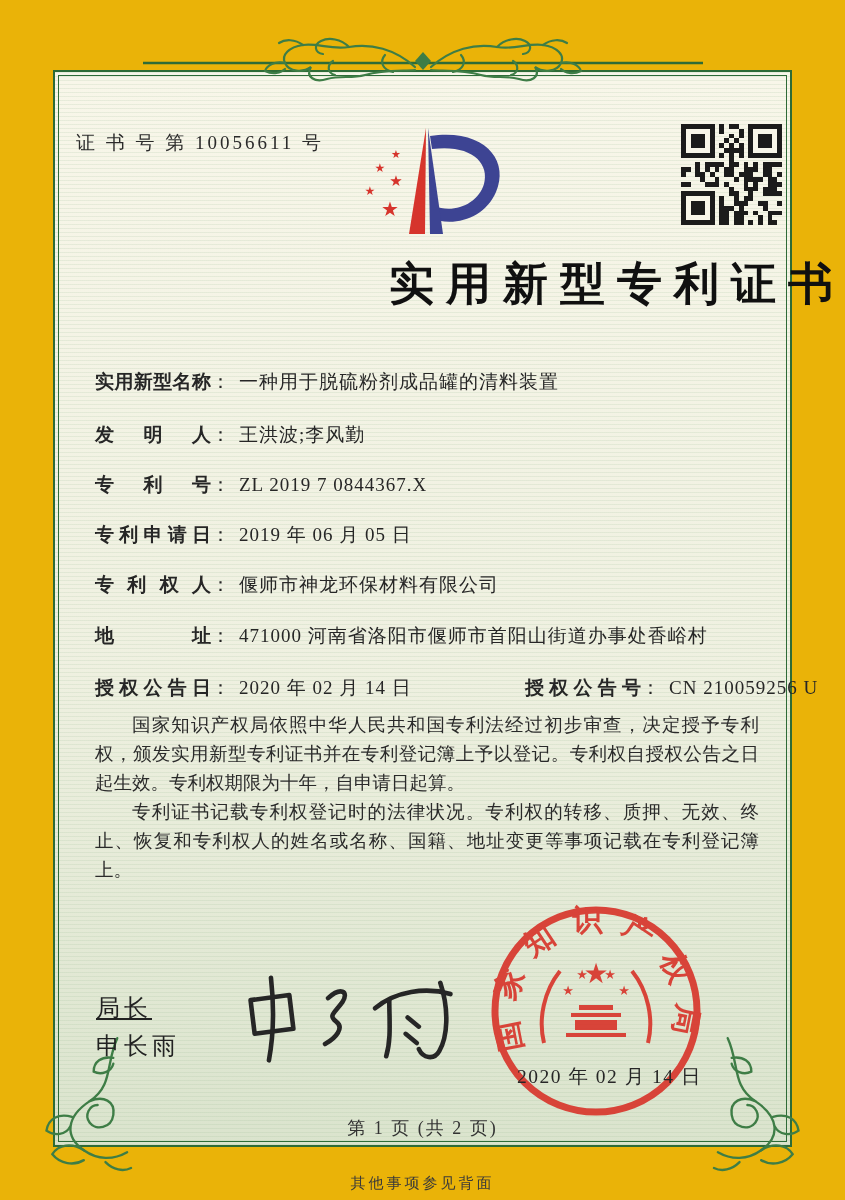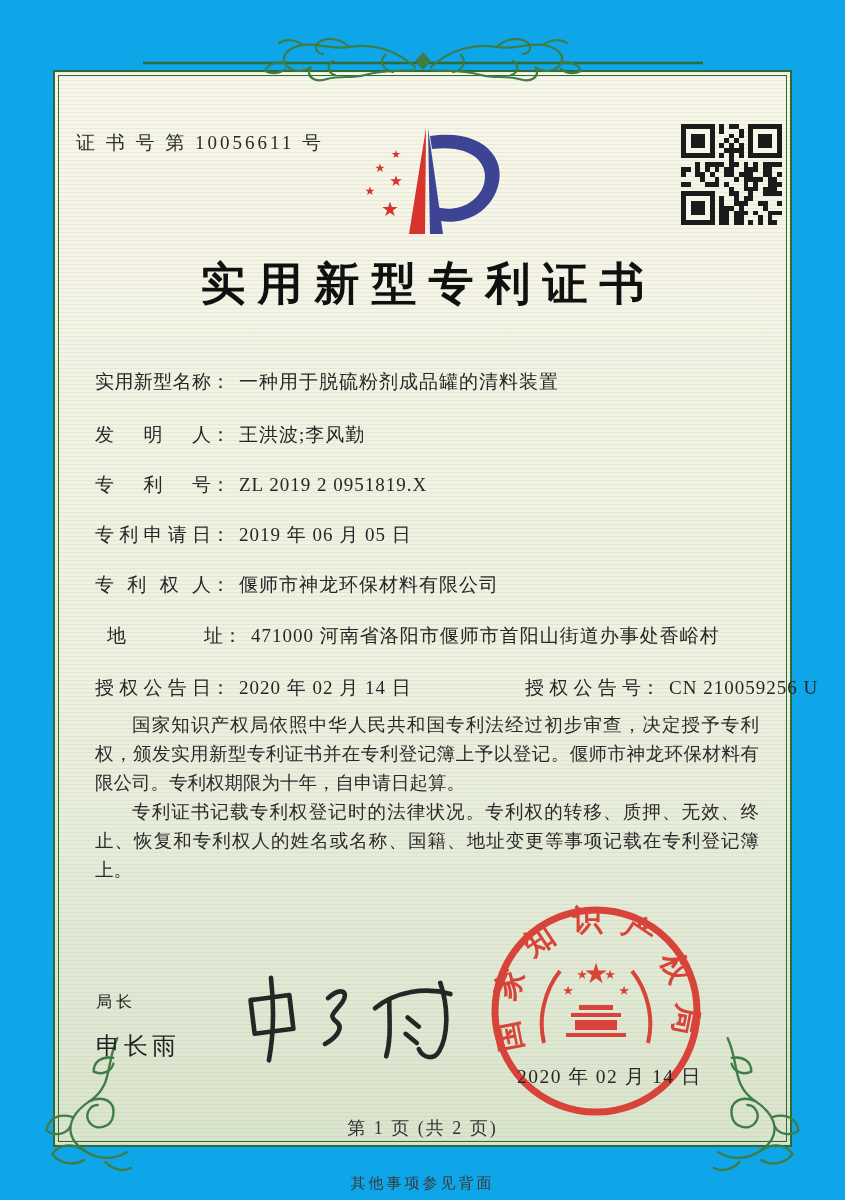--- a/index.html
+++ b/index.html
@@ -1,19 +1,19 @@
 <!DOCTYPE html>
 <html><head>
 <meta charset="utf-8">
 <style>
   * { margin:0; padding:0; box-sizing:border-box; }
   body { background:#e9e7db; font-family:"Liberation Serif", serif; }
   .page {
     position:relative; width:845px; height:1200px; margin:0 auto;
-    background:#0ea5e9; color:#232323; overflow:hidden;
+    background:#eab308; color:#232323; overflow:hidden;
   }
   
   .frame {
     position:absolute; left:53px; top:70px; width:739px; height:1077px;
     border:2.5px solid #2e6b37;
     background:
       linear-gradient(180deg, rgba(190,210,175,0) 0%, rgba(160,190,150,0.10) 55%, rgba(150,185,140,0.30) 100%),
       repeating-linear-gradient(0deg, rgba(120,168,122,0.13) 0px, rgba(120,168,122,0.13) 1px, transparent 1px, transparent 4px),
       #f8f6e9;
   }
@@ -30,40 +30,40 @@
   .corner-orn.br { right:15px; top:1034px; transform:scaleX(-1); }
   
   .cert-no {
     position:absolute; left:76px; top:130px;
     font-size:19px; letter-spacing:3px; color:#2a2a2a;
   }
   .logo { position:absolute; left:338px; top:126px; width:180px; height:115px; }
   .qr { position:absolute; left:681px; top:124px; width:101px; height:101px; }
   .title {
     position:absolute; left:0; top:254px; width:100%;
-    text-align:center; font-size:45px; font-weight:bold;
+    text-align:right; font-size:45px; font-weight:bold;
     letter-spacing:12px; text-indent:12px; color:#101010;
   }
   
   .field-row { position:absolute; left:95px; font-size:19px; white-space:nowrap; color:#262626; }
-  .f-label { display:inline-block; width:116px; text-align:justify; text-align-last:justify; vertical-align:bottom; }
+  .f-label { display:inline-block; width:116px; text-align:justify; text-align-last:justify; vertical-align:bottom;font-weight:bold; }
   .f-colon { display:inline-block; }
   .f-value { display:inline-block; padding-left:9px; letter-spacing:1px;text-align:right; }
   .row-0 { top:369px; } .row-1 { top:422px; } .row-2 { top:472px; }
-  .row-3 { top:522px; } .row-4 { top:572px; } .row-5 { top:623px;margin-left:12px; }
+  .row-3 { top:522px; } .row-4 { top:572px; } .row-5 { top:623px; }
   .row-6 { top:675px; }
   .grant-group { position:absolute; left:430px; top:0; }
   
   .paras {
     position:absolute; left:95px; top:711px; width:664px;
     font-size:18.5px; line-height:29px; text-align:justify; color:#2a2a2a;
   }
   .paras p { text-indent:2em; margin:0; }
   
-  .sig-role { position:absolute; left:96px; top:992px; font-size:16px; letter-spacing:4px; color:#222; }
+  .sig-role { position:absolute; left:96px; top:992px; font-size:24px; letter-spacing:4px; color:#222;text-decoration:underline; }
   .sig-name { position:absolute; left:96px; top:1030px; font-size:24px; letter-spacing:4px; color:#222; }
   .signature-svg { position:absolute; left:222px; top:968px; width:255px; height:100px; }
   .seal-svg { position:absolute; left:486px; top:901px; width:220px; height:220px; }
   .seal-date { position:absolute; left:517px; top:1063px; font-size:19.5px; letter-spacing:1.5px; color:#262626; }
   .page-info { position:absolute; left:0; top:1116px; width:100%; text-align:center; font-size:18px; letter-spacing:2px; color:#333; }
   .back-note { position:absolute; left:0; top:1174px; width:100%; text-align:center; font-size:15px; letter-spacing:3px; color:#3a3a3a; }
   svg text.star { font-family:"DejaVu Sans", sans-serif; }
   svg text.sealtxt { font-family:"Liberation Serif", serif; font-weight:bold; }
 </style>
 </head>
@@ -265,40 +265,40 @@
 
   <div class="title">实用新型专利证书</div>
 
   <div class="field-row row-0">
     <span class="f-label">实用新型名称</span><span class="f-colon">：</span><span class="f-value">一种用于脱硫粉剂成品罐的清料装置</span>
   </div>
   <div class="field-row row-1">
     <span class="f-label">发明人</span><span class="f-colon">：</span><span class="f-value">王洪波;李风勤</span>
   </div>
   <div class="field-row row-2">
-    <span class="f-label">专利号</span><span class="f-colon">：</span><span class="f-value">ZL 2019 2 0951819.X</span>
+    <span class="f-label">专利号</span><span class="f-colon">：</span><span class="f-value">ZL 2019 7 0844367.X</span>
   </div>
   <div class="field-row row-3">
     <span class="f-label">专利申请日</span><span class="f-colon">：</span><span class="f-value">2019 年 06 月 05 日</span>
   </div>
   <div class="field-row row-4">
     <span class="f-label">专利权人</span><span class="f-colon">：</span><span class="f-value">偃师市神龙环保材料有限公司</span>
   </div>
   <div class="field-row row-5">
     <span class="f-label">地址</span><span class="f-colon">：</span><span class="f-value">471000 河南省洛阳市偃师市首阳山街道办事处香峪村</span>
   </div>
   <div class="field-row row-6">
     <span class="f-label">授权公告日</span><span class="f-colon">：</span><span class="f-value">2020 年 02 月 14 日</span>
     <span class="grant-group">
       <span class="f-label">授权公告号</span><span class="f-colon">：</span><span class="f-value">CN 210059256 U</span>
     </span>
   </div>
 
   <div class="paras">
-    <p>国家知识产权局依照中华人民共和国专利法经过初步审查，决定授予专利权，颁发实用新型专利证书并在专利登记簿上予以登记。偃师市神龙环保材料有限公司。专利权期限为十年，自申请日起算。</p>
+    <p>国家知识产权局依照中华人民共和国专利法经过初步审查，决定授予专利权，颁发实用新型专利证书并在专利登记簿上予以登记。专利权自授权公告之日起生效。专利权期限为十年，自申请日起算。</p>
     <p>专利证书记载专利权登记时的法律状况。专利权的转移、质押、无效、终止、恢复和专利权人的姓名或名称、国籍、地址变更等事项记载在专利登记簿上。</p>
   </div>
 
   <svg class="seal-svg" viewBox="0 0 220 220">
     <g opacity="0.93">
       <circle cx="110" cy="110" r="101" fill="none" stroke="#d8382e" stroke-width="7"></circle>
       <path id="sealArc" d="M48,160 A80,80 0 1 1 172,160" fill="none"></path>
       <text class="sealtxt" font-size="30" letter-spacing="17" fill="#d8382e">
         <textPath href="#sealArc" startOffset="50%" text-anchor="middle">国家知识产权局</textPath>
       </text>

